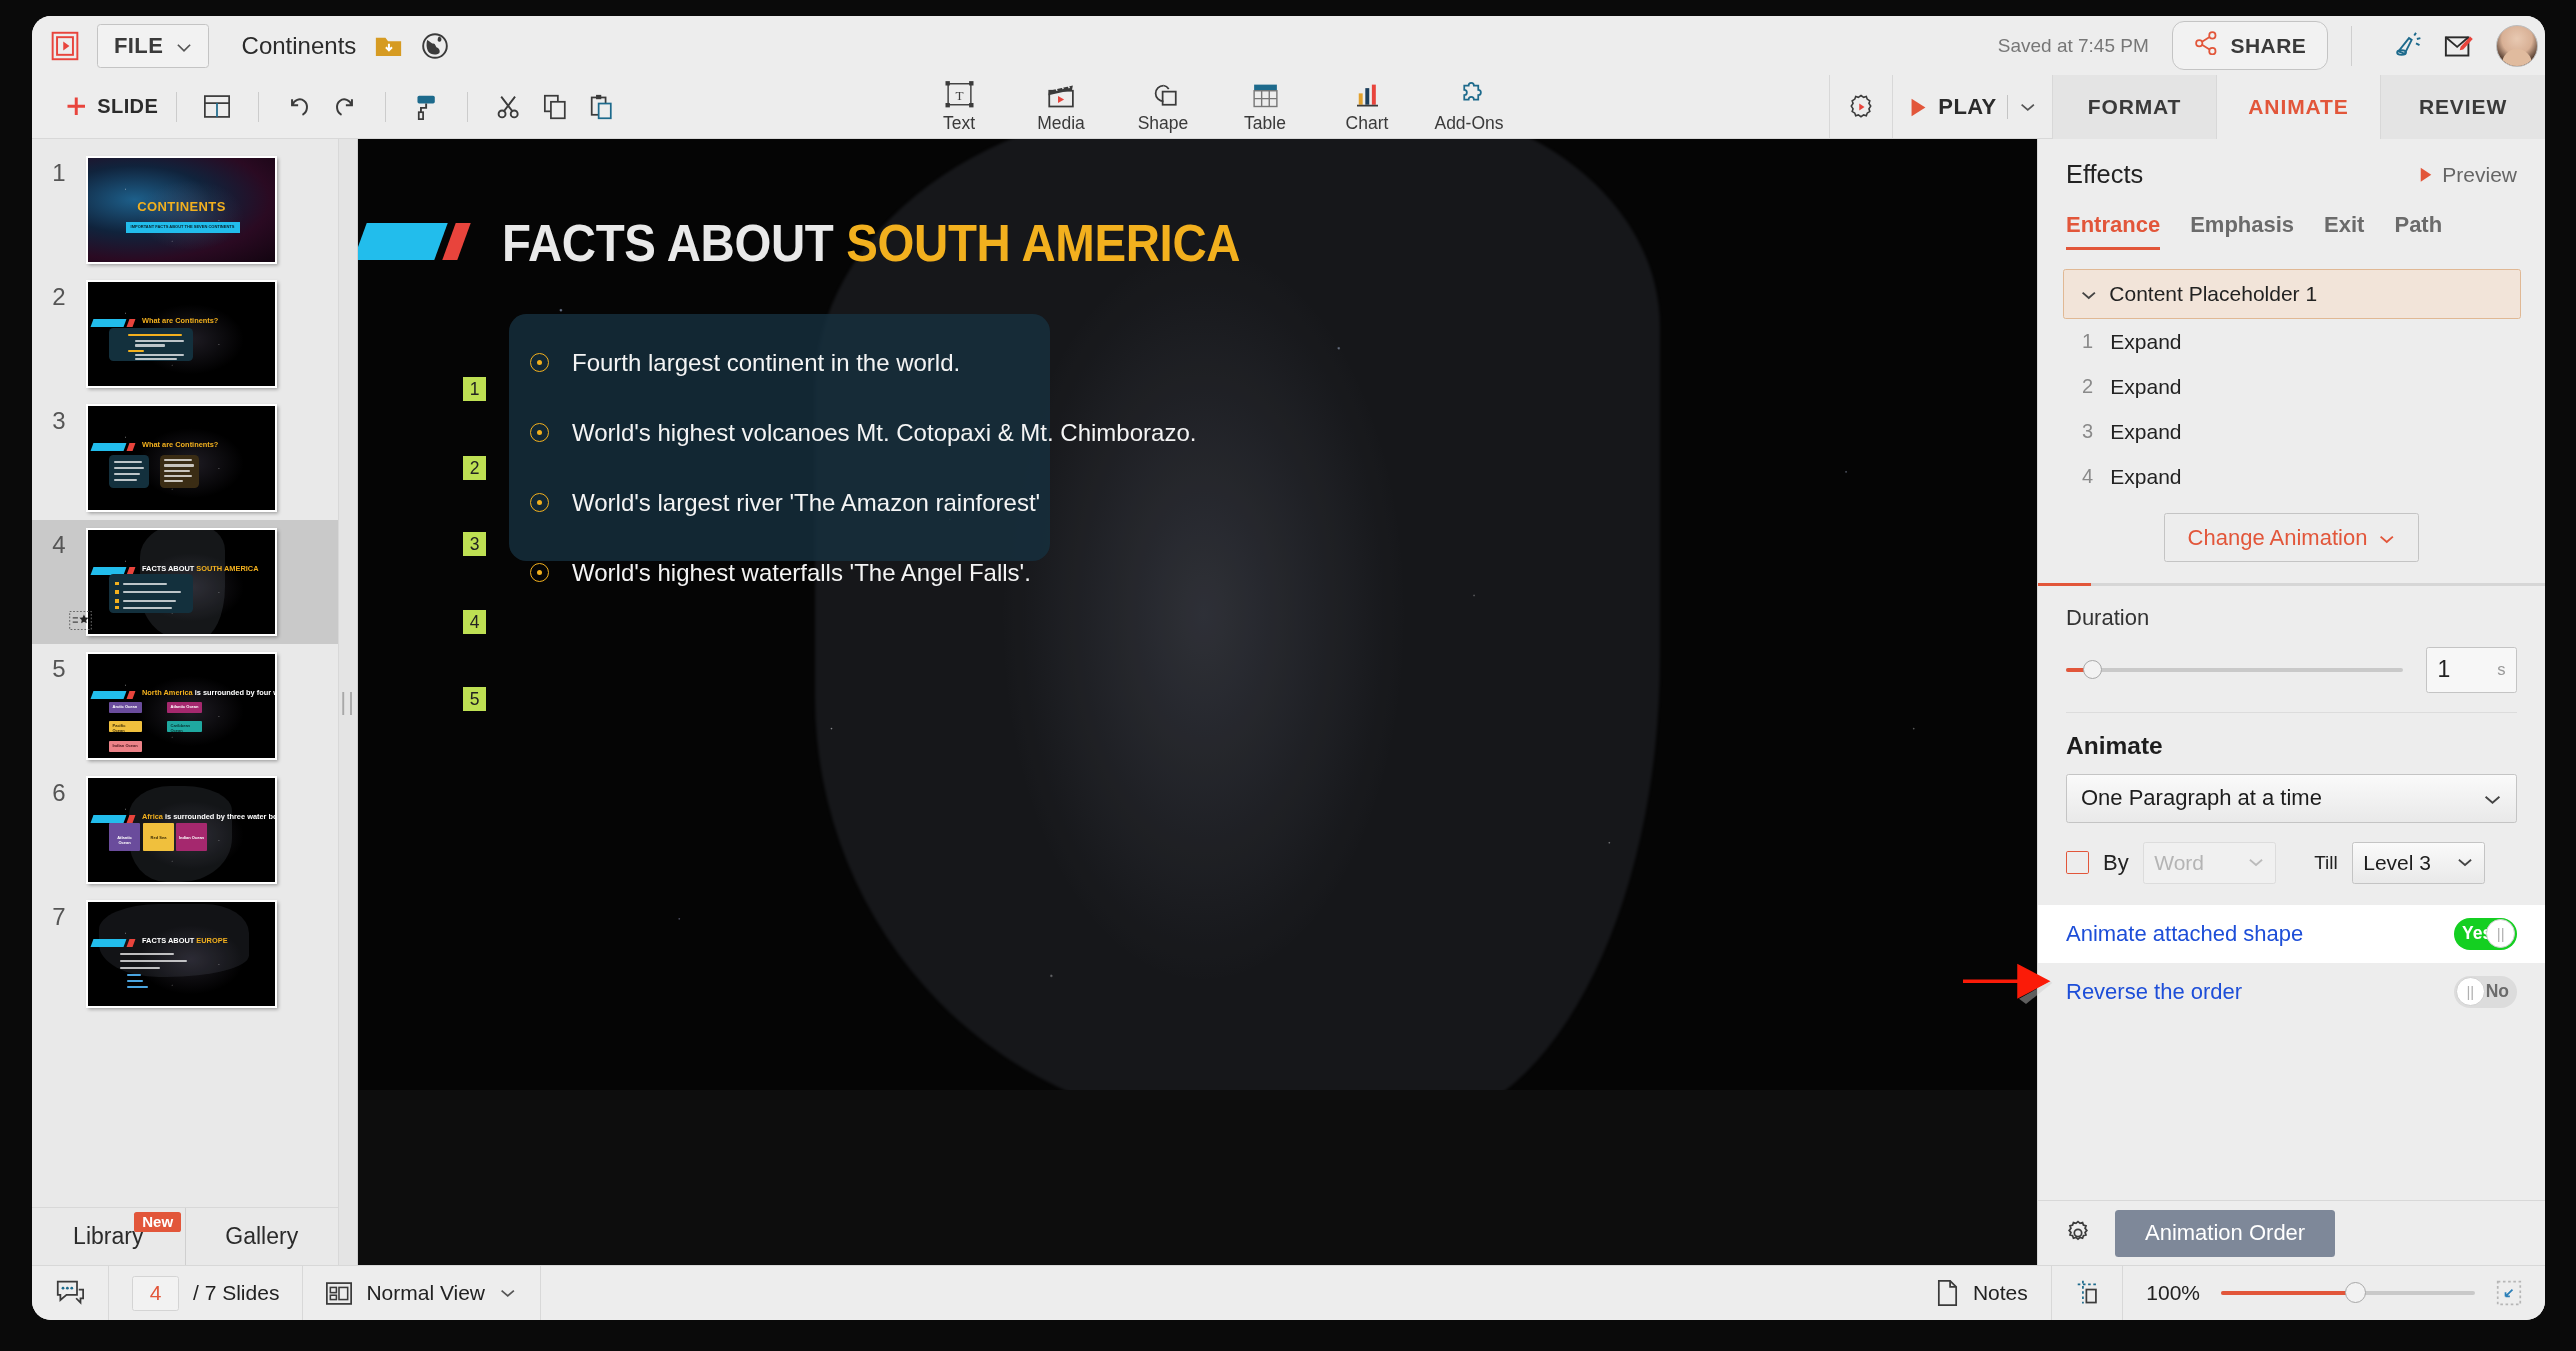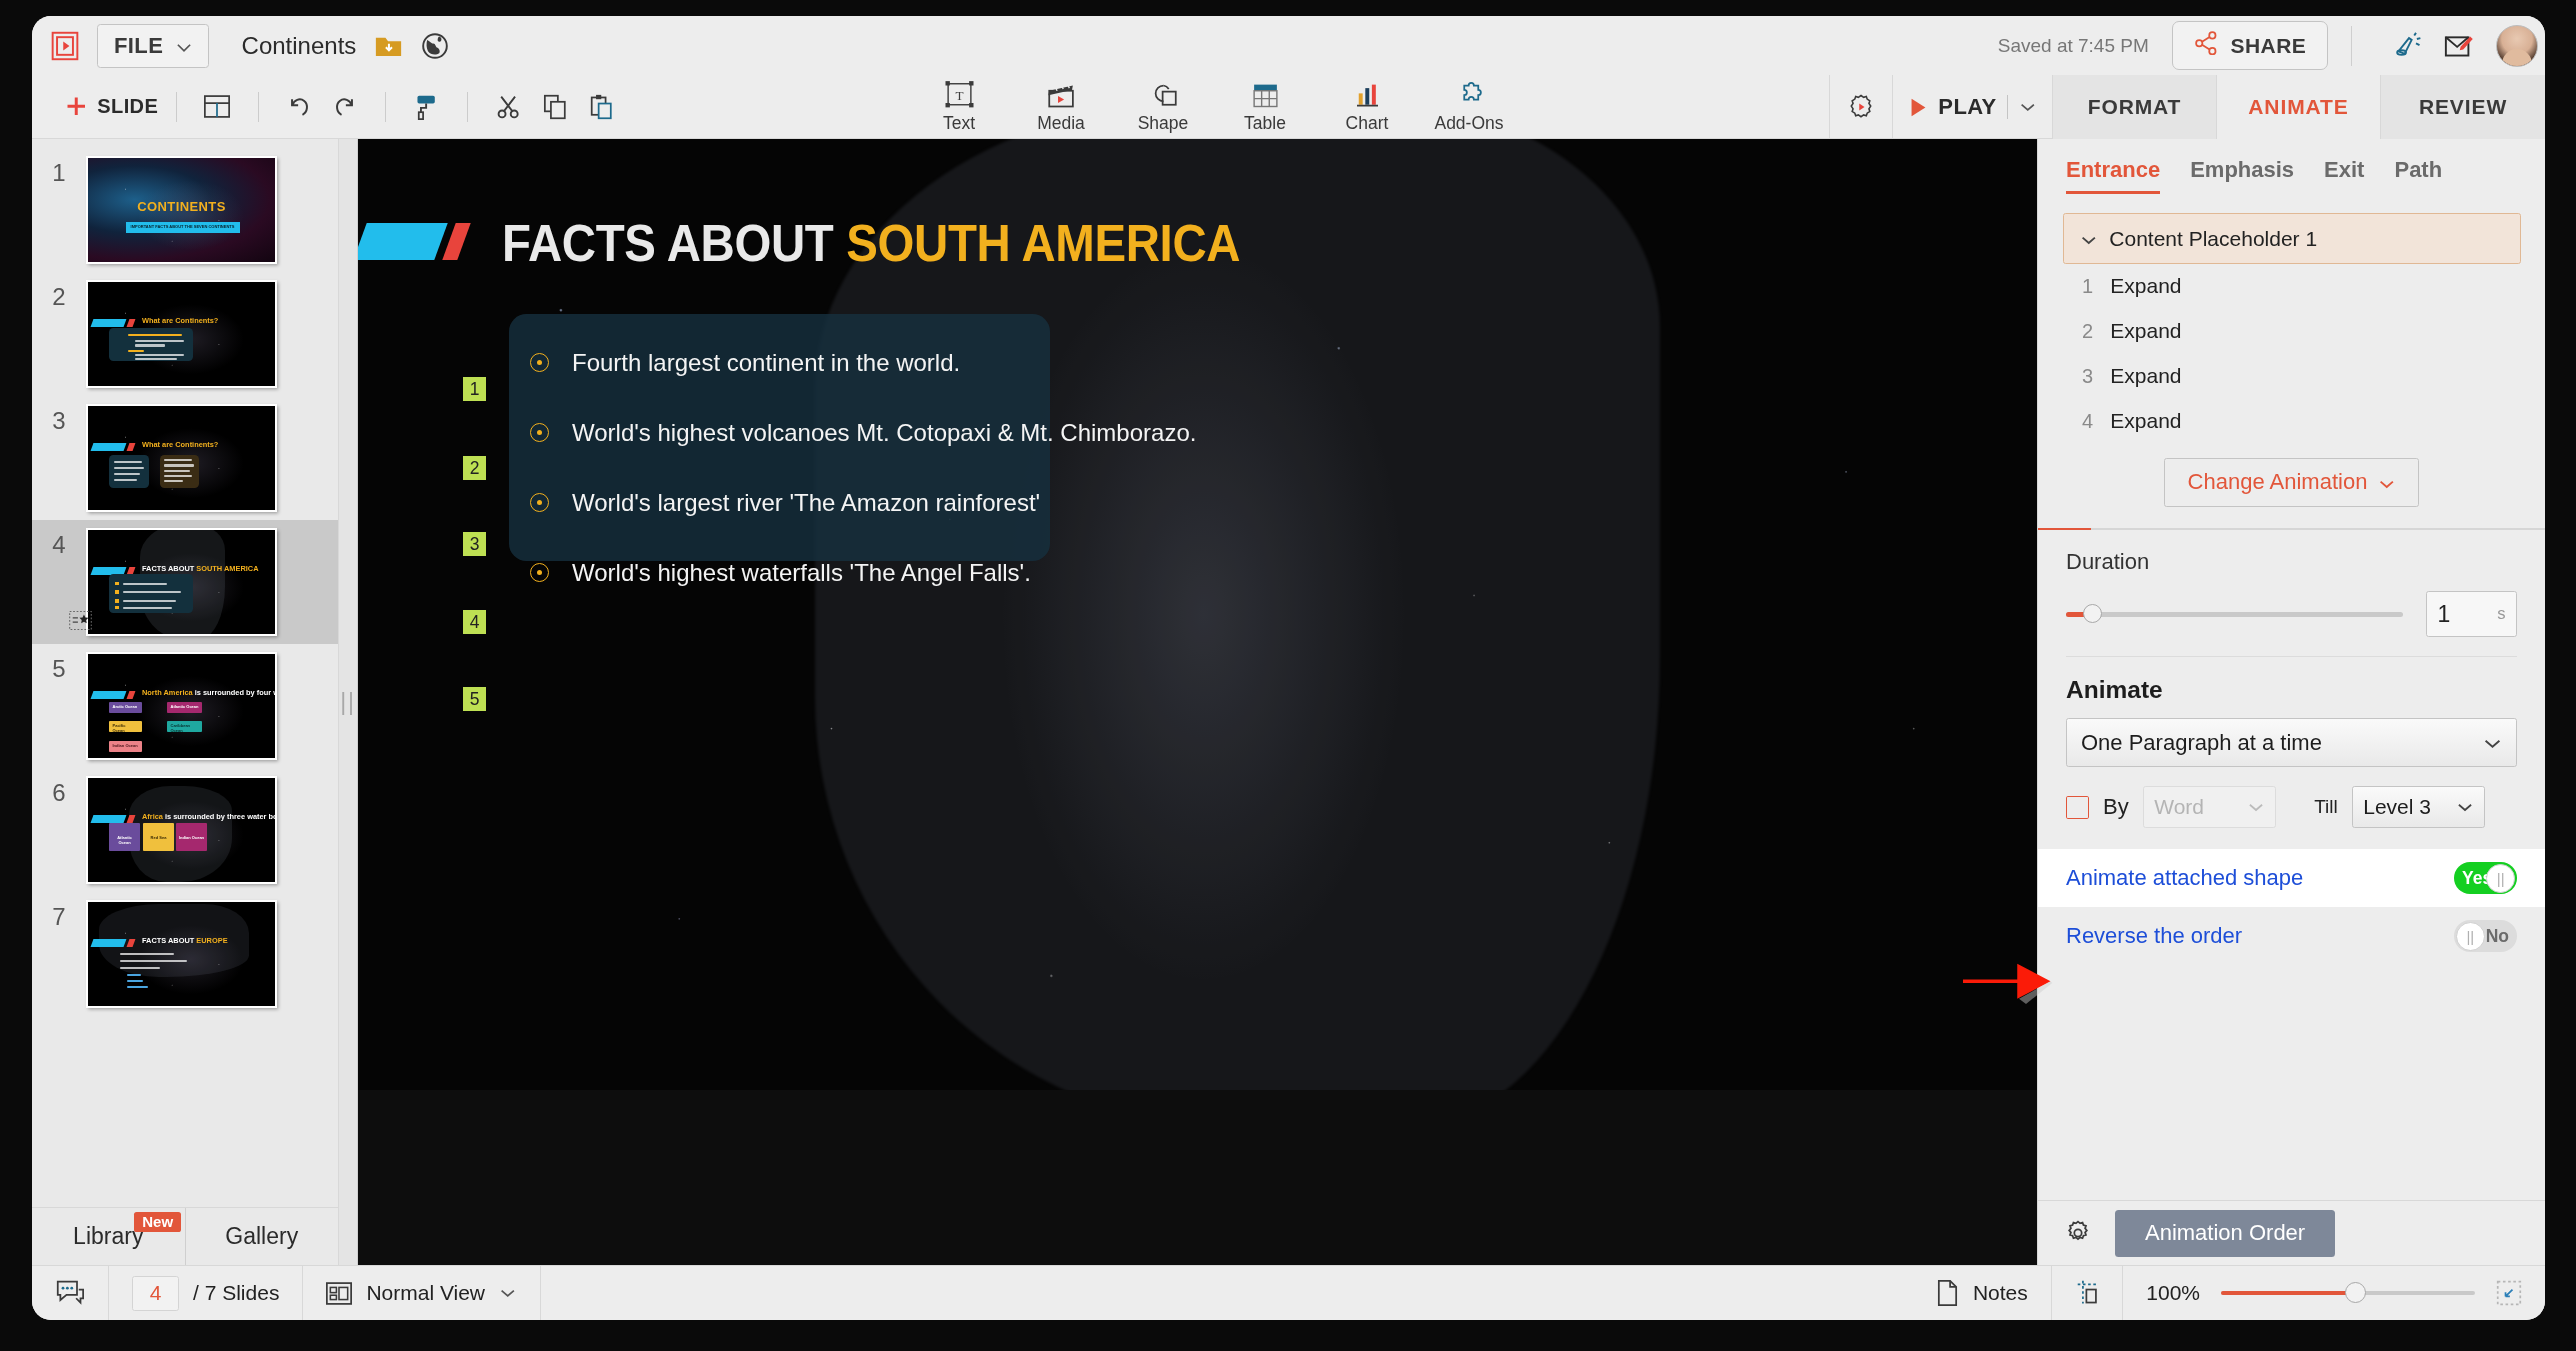--- a/index.html
+++ b/index.html
@@ -44,21 +44,21 @@
   }
   .doc-title {
     margin-left: 33px;
     font-size: 24px; color: #2b2b2b;
   }
   .hdr-icon { margin-left: 19px; display:flex; align-items:center; }
   .hdr-spacer { flex: 1; }
   .saved-text { font-size: 19px; color: #777; margin-right: 23px; }
   .share-btn {
     display: flex; align-items: center; gap: 12.3px;
-    border: 0.9px solid #c4c4c4; border-radius: 7px;
+    border: 0.9px solid #c4c4c4; border-radius: 12px;
     background: #f2f2f2;
     padding: 8.8px 21px;
     font-size: 21px; font-weight: bold; color: #3a3a3a;
     letter-spacing: 0.4px;
   }
   .hdr-div { width:0.9px; height:40px; background:#cfcfcf; margin: 0 23px; }
   .avatar {
     width: 42px; height: 42px; border-radius: 50%;
     margin-left: 23px;
     background: radial-gradient(circle at 50% 32%, #e8c9b2 0%, #d8b095 45%, #5c4436 72%, #3a2a21 100%);
@@ -760,20 +760,29 @@
 
         <div class="anim-mark" style="top:238px;left:105px;">1</div>
         <div class="anim-mark" style="top:317px;left:105px;">2</div>
         <div class="anim-mark" style="top:393px;left:105px;">3</div>
         <div class="anim-mark" style="top:471px;left:105px;">4</div>
         <div class="anim-mark" style="top:548px;left:105px;">5</div>
       </div>
     </div>
 
     <div class="right-panel">
+      <div class="rp-head">
+        <div class="rp-title">Effects</div>
+        <div class="rp-preview">
+          <svg width="16" height="17.5" viewBox="0 0 18 20">
+              <path d="M3 2 L15 10 L3 18 Z" fill="#e2563a"></path>
+            </svg>
+          <span>Preview</span>
+        </div>
+      </div>
 
       <div class="eff-tabs">
         <div class="eff-tab active">Entrance</div>
         <div class="eff-tab">Emphasis</div>
         <div class="eff-tab">Exit</div>
         <div class="eff-tab">Path</div>
       </div>
 
       <div class="placeholder-row">
         <span>

